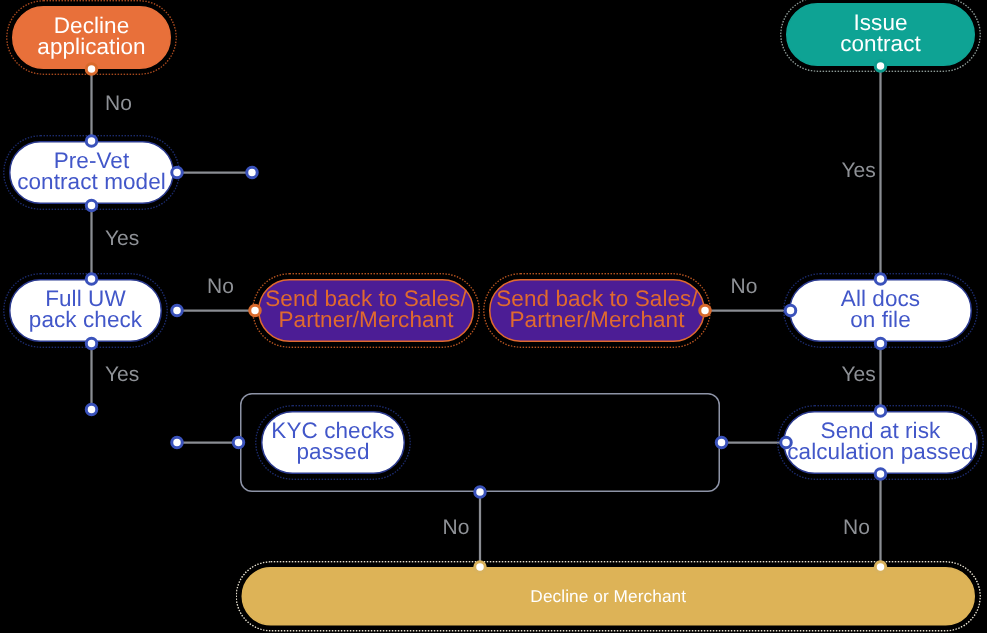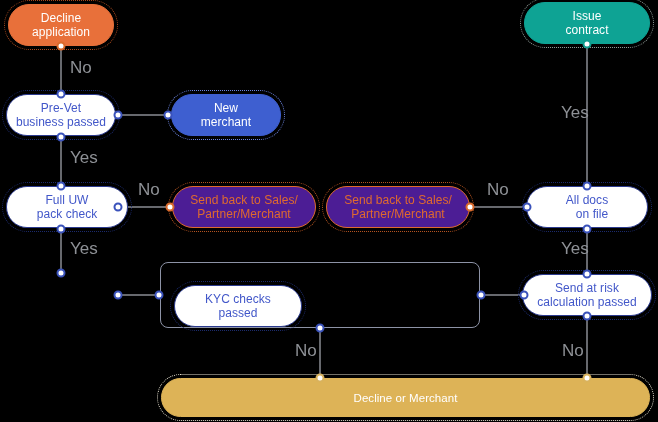--- a/index.html
+++ b/index.html
@@ -21,21 +21,21 @@
   }
 
   
   .node {
     position: absolute;
     display: flex;
     align-items: center;
     justify-content: center;
     text-align: center;
     border-radius: 999px;
-    font-size: 12px;
+    font-size: 15px;
     line-height: 14px;
     letter-spacing: 0.05px;
     white-space: pre-line;
     z-index: 3;
   }
   
   .node::before {
     content: "";
     position: absolute;
     left: -5px; right: -5px; top: -5px; bottom: -5px;
@@ -106,21 +106,21 @@
   }
   .handle.blue   { background: #ffffff; border: 2.6px solid #3a52bb; }
   .handle.orange { background: #ffffff; border: 2.6px solid #d96a2c; }
   .handle.teal   { background: #ffffff; border: 2.6px solid #0e9c8e; }
   .handle.gold   { background: #ffffff; border: 2.6px solid #d9b25c; }
 
   
   .edge-label {
     position: absolute;
     color: #8e9196;
-    font-size: 17px;
+    font-size: 14px;
     line-height: 12px;
     z-index: 5;
     white-space: nowrap;
   }
 </style>
 </head>
 <body>
 
 <div id="canvas">
 
@@ -155,39 +155,37 @@
 
   <div class="group-box" style="left:160px; top:262px; width:320px; height:66px;"></div>
 
   <div class="node orange-fill" style="left:8px; top:4px; width:106px; height:42px;">Decline
 application</div>
 
   <div class="node teal-fill" style="left:524px; top:2px; width:126px; height:42px;">Issue
 contract</div>
 
   <div class="node white" style="left:6px; top:94px; width:110px; height:42px;">Pre-Vet
-business passed</div>
-
-  <div class="node blue-fill" style="left:171px; top:94px; width:110px; height:42px;">New
-merchant</div>
-
-  <div class="node white" style="left:6px; top:186px; width:122px; height:42px;">Full UW
+contract model</div>
+
+
+  <div class="node white" style="left:6px; top:186px; width:102px; height:42px;">Full UW
 pack check</div>
 
   <div class="node orange-out" style="left:172px; top:186px; width:144px; height:42px;">Send back to Sales/
 Partner/Merchant</div>
 
   <div class="node orange-out" style="left:326px; top:186px; width:144px; height:42px;">Send back to Sales/
 Partner/Merchant</div>
 
-  <div class="node white" style="left:526px; top:186px; width:122px; height:42px;text-align:right;">All docs
+  <div class="node white" style="left:526px; top:186px; width:122px; height:42px;">All docs
 on file</div>
 
 
-  <div class="node white" style="left:174px; top:274px; width:128px; height:42px;margin-top:11px;">KYC checks
+  <div class="node white" style="left:174px; top:274px; width:96px; height:42px;">KYC checks
 passed</div>
 
 
   <div class="node white" style="left:522px; top:274px; width:130px; height:42px;">Send at risk
 calculation passed</div>
 
   <div class="node gold-fill" style="left:161px; top:378px; width:489px; height:39px; font-size:11.5px;">Decline or Merchant</div>
 
   <div class="handle orange" style="left:61px; top:46px;"></div>
 

